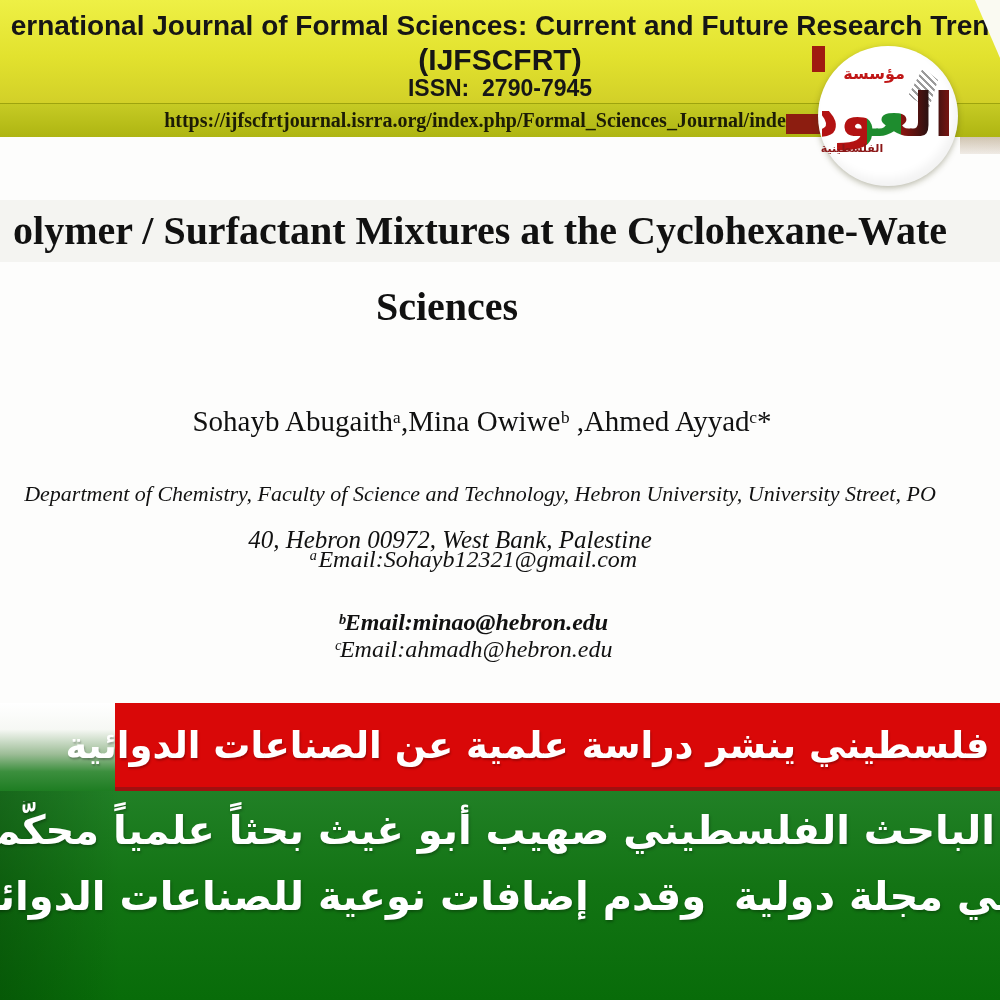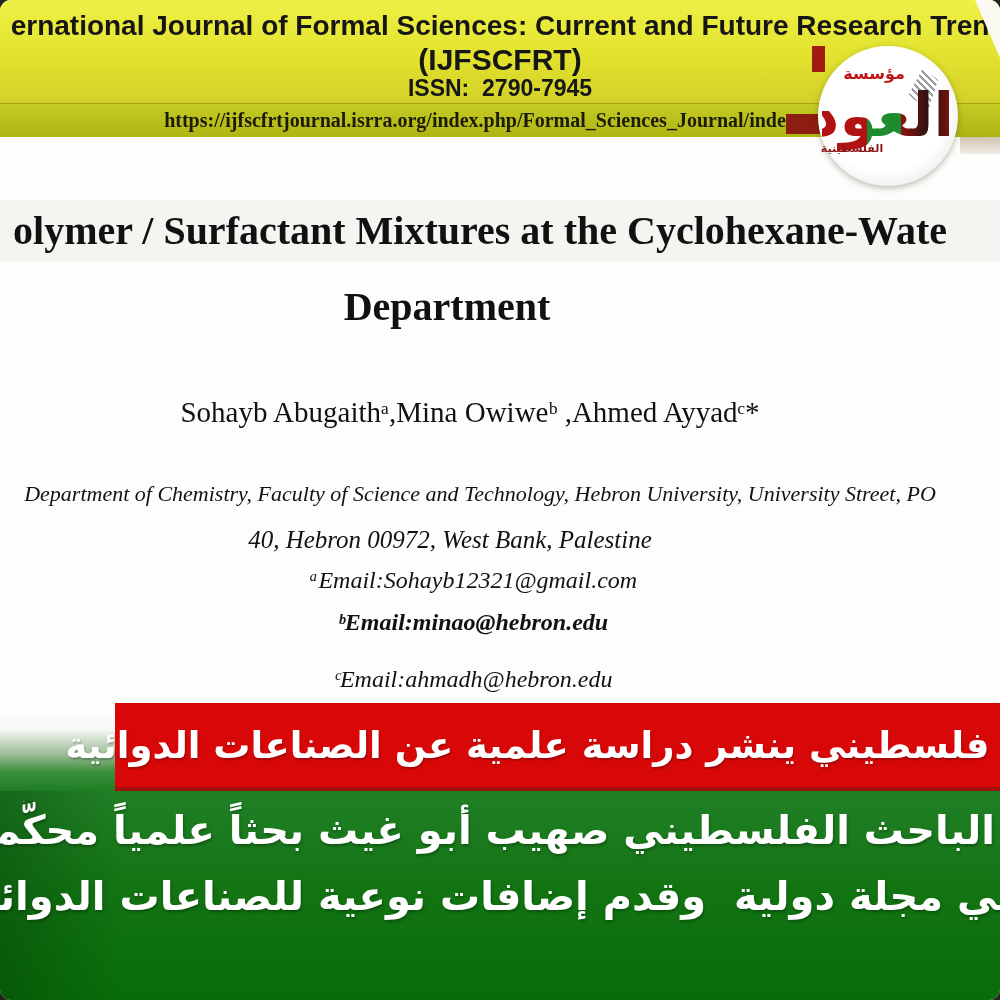--- a/index.html
+++ b/index.html
@@ -1,17 +1,17 @@
 <!DOCTYPE html>
 <html><head>
 <meta charset="utf-8">
 <style>
   html,body{margin:0;padding:0;background:#222;}
   .canvas{position:relative;width:1000px;height:1000px;overflow:hidden;background:#fdfdfc;
-          font-family:"Liberation Sans","DejaVu Sans",sans-serif;border-radius:11px;}
+          font-family:"Liberation Sans","DejaVu Sans",sans-serif;}
 
   
   .header-yellow{position:absolute;left:0;top:0;width:1000px;height:103px;
     background:linear-gradient(180deg,#eef045 0%,#e2e22e 55%,#d2d028 100%);}
   .hrow{position:absolute;left:0;width:100%;display:flex;justify-content:center;overflow:hidden;}
   .hrow>span{white-space:pre;flex:0 0 auto;color:#161616;font-weight:bold;}
   .hrow1{top:8px;height:38px;}
   .hrow1>span{font-size:28px;line-height:36px;}
   .hrow2{top:44px;height:34px;}
   .hrow2>span{font-size:30px;line-height:32px;}
@@ -53,31 +53,31 @@
   
   .paper{position:absolute;left:0;top:137px;width:960px;height:566px;background:#fdfdfc;}
   .title-bg{position:absolute;left:0;top:63px;width:1000px;height:62px;background:#efefec;opacity:.7;}
   .prow{position:absolute;left:0;width:100%;display:flex;justify-content:center;overflow:hidden;
     font-family:"Liberation Serif","DejaVu Serif",serif;color:#111;box-sizing:border-box;}
   .prow>span{white-space:pre;flex:0 0 auto;}
   .p-title1{top:68px;height:54px;}
   .p-title1>span{font-weight:bold;font-size:40px;line-height:52px;}
   .p-title2{top:145px;height:52px;padding-right:66px;}
   .p-title2>span{font-weight:bold;font-size:40px;line-height:50px;}
-  .p-authors{top:256px;height:40px;padding-right:20px;}
+  .p-authors{top:265px;height:40px;padding-right:20px;margin-left:12px;}
   .p-authors>span{font-size:29px;line-height:38px;}
   .p-affil1{top:341px;height:34px;}
   .p-affil1>span{font-style:italic;font-size:22px;line-height:32px;}
   .p-affil2{top:387px;height:34px;padding-right:60px;}
   .p-affil2>span{font-style:italic;font-size:25px;line-height:32px;}
   .p-email{height:32px;padding-right:14px;}
   .p-email>span{font-style:italic;font-size:24px;line-height:30px;}
-  .p-email.ea{top:428px;}
+  .p-email.ea{top:407px;}
   .p-email.eb{top:470px;font-weight:bold;}
-  .p-email.ec{top:527px;}
+  .p-email.ec{top:497px;}
 
   
   .left-fade{position:absolute;left:0;top:703px;width:115px;height:88px;
     background:linear-gradient(180deg,#ffffff 0%,#f6f8f4 30%,#9dbd97 58%,#3c8f3e 78%,#1e7d22 100%);}
   .red-banner{position:absolute;left:115px;top:703px;width:885px;height:88px;box-sizing:border-box;
     background:#d90808;border-bottom:4px solid #a01010;
     display:flex;justify-content:center;align-items:center;padding-right:60px;direction:rtl;}
   .red-banner span{font-family:"DejaVu Sans",sans-serif;font-weight:bold;font-size:37px;color:#ffffff;
     white-space:nowrap;text-shadow:1px 2px 2px rgba(0,0,0,.25);}
 
@@ -125,21 +125,21 @@
     <div class="logo-main">العودة</div>
     <div class="logo-bottom">الفلسطينية</div>
   </div>
 
   <div class="paper">
     <div class="title-bg"></div>
     <div class="prow p-title1">
       <span>olymer / Surfactant Mixtures at the Cyclohexane-Wate</span>
     </div>
     <div class="prow p-title2">
-      <span>Department</span>
+      <span>Sciences</span>
     </div>
     <div class="prow p-authors">
       <span>Sohayb Abugaithᵃ,Mina Owiweᵇ ,Ahmed Ayyadᶜ*</span>
     </div>
     <div class="prow p-affil1">
       <span>Department of Chemistry, Faculty of Science and Technology, Hebron University, University Street, PO</span>
     </div>
     <div class="prow p-affil2">
       <span>40, Hebron 00972, West Bank, Palestine</span>
     </div>

